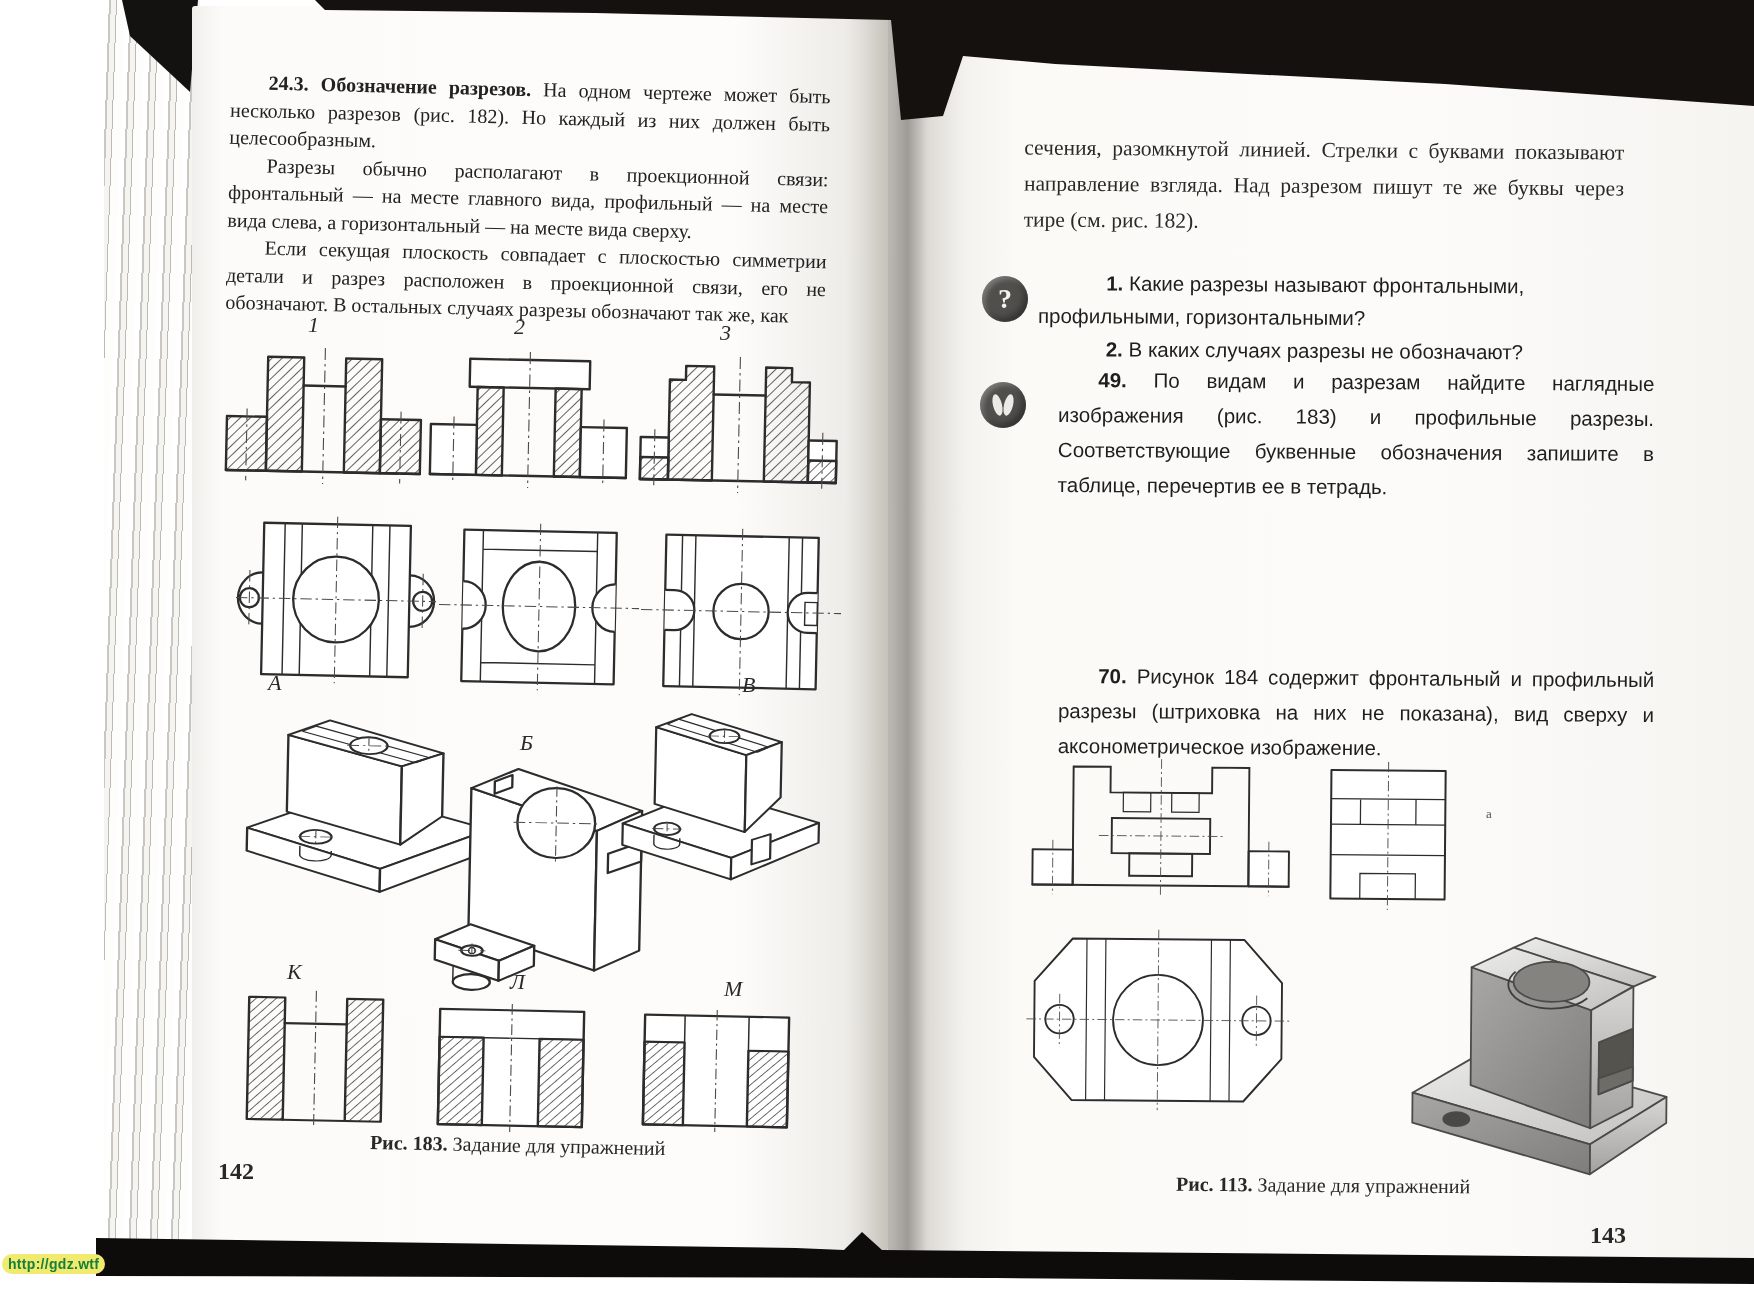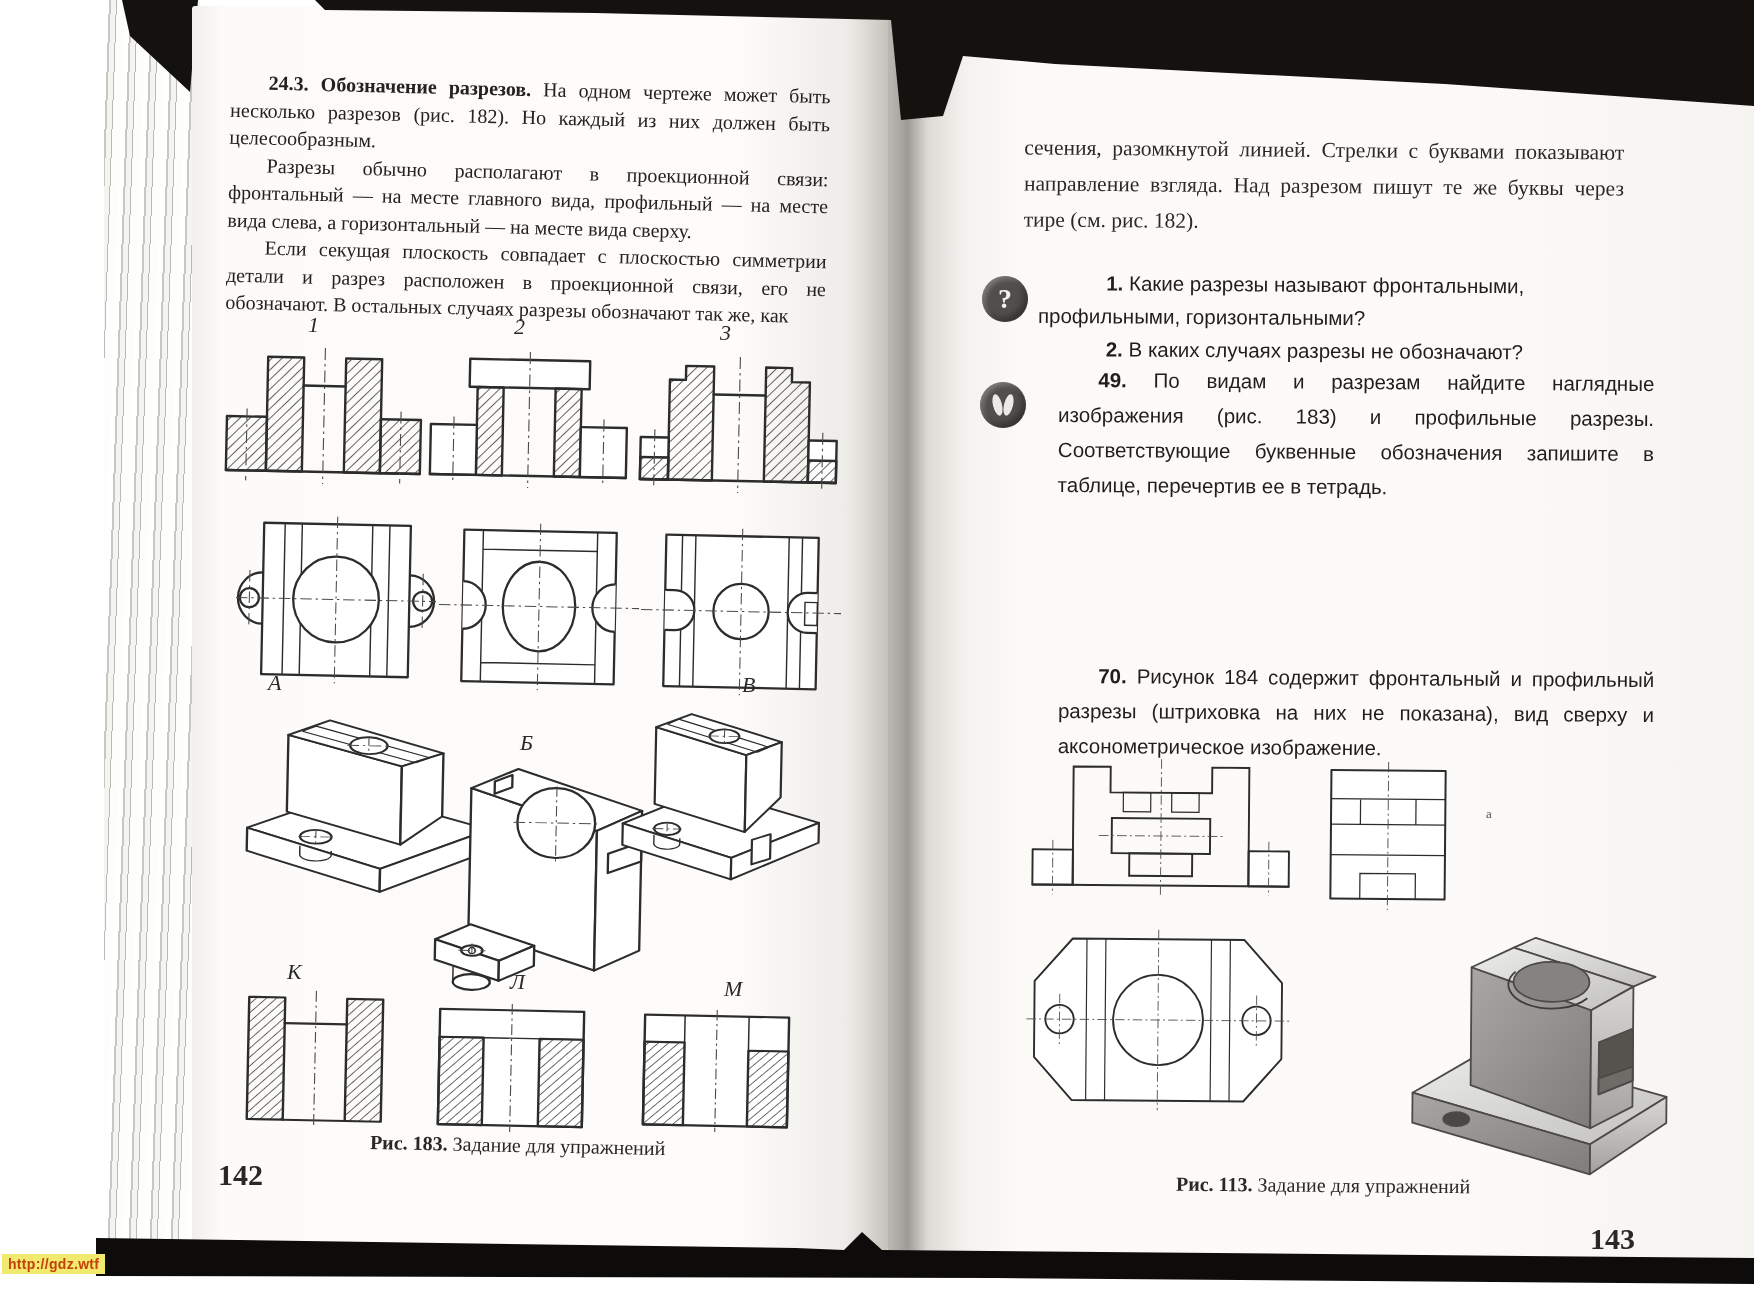--- a/index.html
+++ b/index.html
@@ -30,38 +30,38 @@
   .body-left{width:600px;font-size:20px;line-height:27.5px;text-align:justify;color:#242220;transform:rotate(1.4deg);}
   .body-left p{margin:0;text-indent:38px;}
   .para-right{width:600px;font-size:21.5px;line-height:36px;text-align:justify;color:#2b2926;transform:rotate(.5deg);}
   .q-block{width:592px;font-size:20.5px;line-height:33px;color:#1f1e1c;transform:rotate(.4deg);}
   .q-block p{margin:0;text-indent:68px;}
   .task{width:596px;font-size:20.5px;line-height:35px;text-align:justify;color:#1f1e1c;transform:rotate(.4deg);}
   .task p{margin:0;text-indent:40px;}
   b.lead{font-weight:bold;}
   .viewlabel{font-size:22px;font-style:italic;color:#2a2a2a;}
   .caption{font-size:20px;color:#2a2825;white-space:nowrap;}
-  .pagenum{font-size:30px;font-weight:bold;color:#2a2825;}
+  .pagenum{font-size:24px;font-weight:bold;color:#2a2825;}
   
   .round-icon{width:46px;height:46px;border-radius:50%;background:#514f4c;position:absolute;
     box-shadow:inset -4px -4px 6px rgba(0,0,0,.35), inset 3px 3px 5px rgba(255,255,255,.25);}
   .round-icon .q{position:absolute;left:0;top:0;width:100%;height:100%;display:flex;align-items:center;justify-content:center;
     color:#f4f2ee;font:bold 28px "Liberation Serif",serif;}
   .wing{position:absolute;width:9px;height:22px;background:#eceae6;border-radius:50%;top:12px;}
   .wing.l{left:13px;transform:rotate(-14deg);}
   .wing.r{left:24px;transform:rotate(14deg);}
   
   #ex-table{border-collapse:collapse;transform:rotate(.4deg);}
   #ex-table td{border:1.6px solid #4e4b47;font-family:"Liberation Serif",serif;font-size:20px;color:#33312e;
     height:49px;vertical-align:middle;}
   #ex-table td.lbl{width:332px;padding-left:22px;}
   #ex-table td.num{width:96px;text-align:center;}
   
-  #watermark{left:2px;top:1254px;background:#f2ea6e;color:#c2410c;font:bold 14px "Liberation Sans",sans-serif;
-    padding:2px 6px;letter-spacing:.3px;}
+  #watermark{left:2px;top:1254px;background:#f2ea6e;color:#15803d;font:bold 14px "Liberation Sans",sans-serif;
+    padding:2px 6px;letter-spacing:.3px;border-radius:10px;}
   
   svg{overflow:visible;}
   .o{fill:#ffffff;stroke:#2c2c2c;stroke-width:2.4;stroke-linejoin:round;}
   .oh{fill:url(#hp);stroke:#2c2c2c;stroke-width:2.4;stroke-linejoin:round;}
   .ln{fill:none;stroke:#2c2c2c;stroke-width:2.4;stroke-linecap:round;}
   .thin{fill:none;stroke:#2c2c2c;stroke-width:1.5;}
   .cl{fill:none;stroke:#4a4a48;stroke-width:1.1;stroke-dasharray:12 4 2.5 4;}
   .tilt-l{transform:rotate(1.2deg);}
   .tilt-r{transform:rotate(.5deg);}
   .stray{font-size:13px;color:#55524e;}

